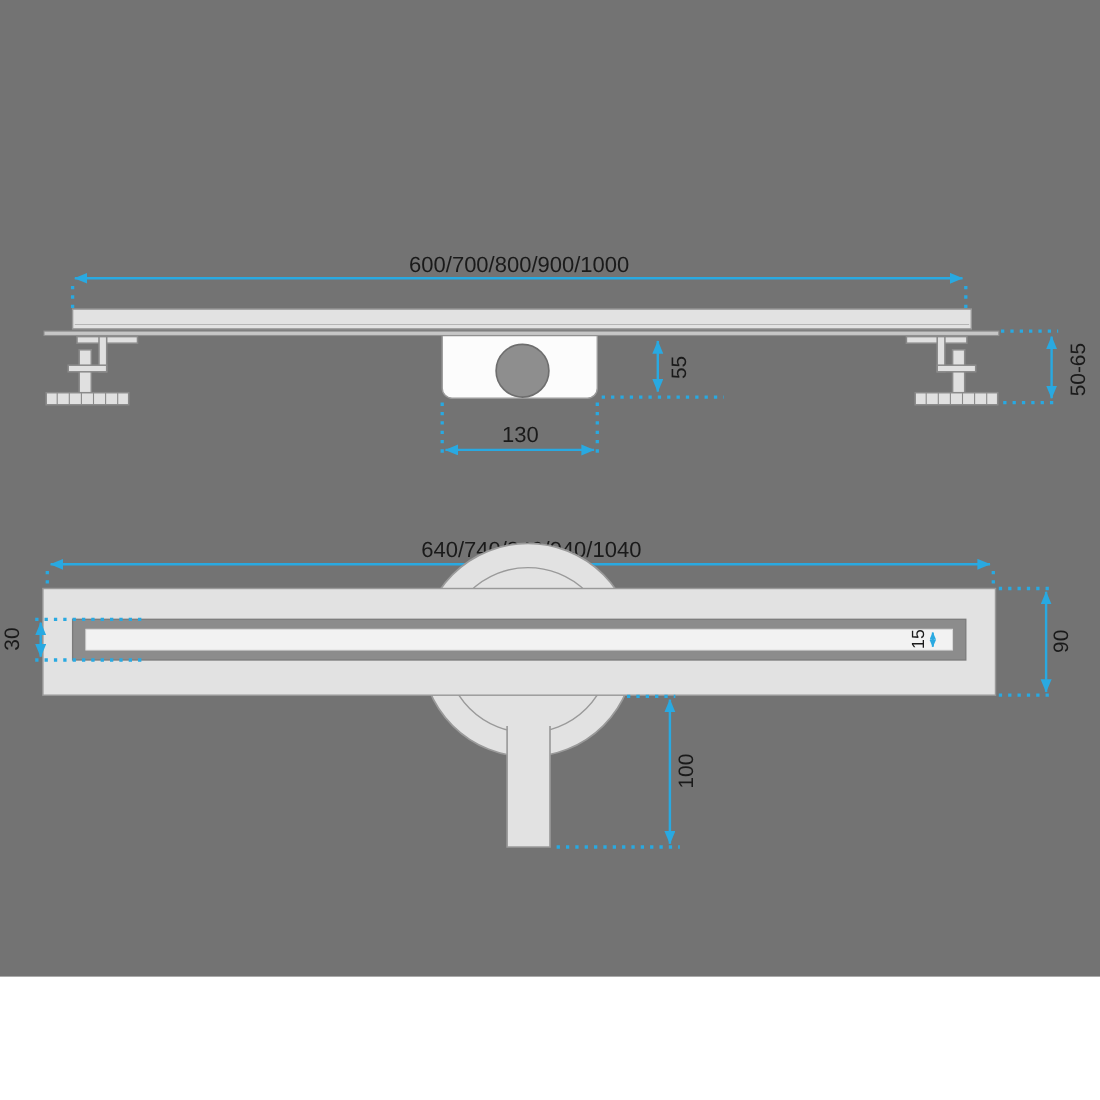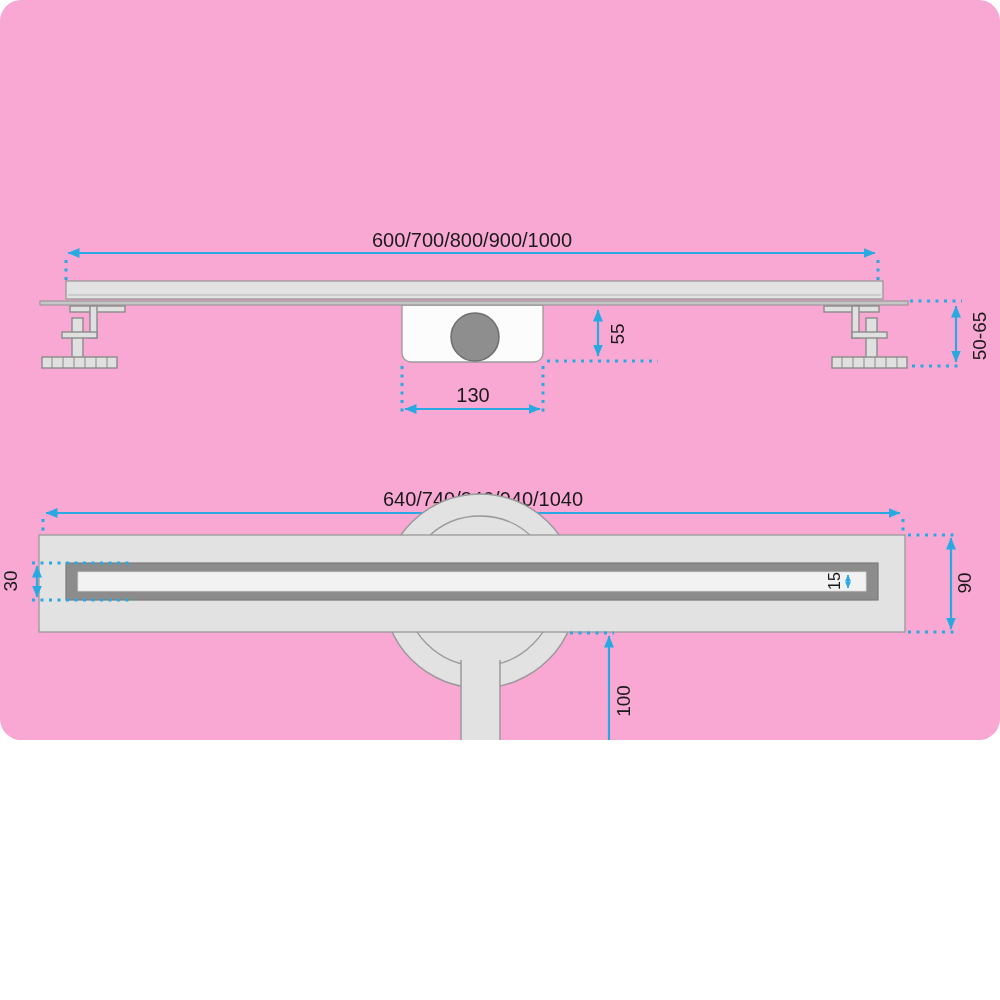--- a/index.html
+++ b/index.html
@@ -1,16 +1,16 @@
 <!DOCTYPE html>
 <html><head>
 <meta charset="utf-8">
 <style>
   html,body{margin:0;padding:0;background:#ffffff;}
-  .canvas{width:1000px;height:740px;position:relative;background:#f9a8d4;overflow:hidden;border-radius:21px;}
+  .canvas{width:1000px;height:888px;position:relative;background:#737373;overflow:hidden;}
   svg{display:block;}
   .dimline{stroke:#29a9e1;stroke-width:2.2;fill:none;}
   .dimline-sm{stroke:#29a9e1;stroke-width:1.8;fill:none;}
   .dots{stroke:#29a9e1;stroke-width:3;fill:none;stroke-dasharray:3 5.5;stroke-linecap:butt;}
   .dimtext{font-family:"Liberation Sans",sans-serif;font-size:20px;fill:#1a1a1a;}
   .dimtext-v{font-family:"Liberation Sans",sans-serif;font-size:19px;fill:#1a1a1a;}
   .dimtext-xs{font-family:"Liberation Sans",sans-serif;font-size:16px;fill:#1a1a1a;}
   .steel{fill:#e2e2e2;stroke:#999999;stroke-width:1.3;}
   .steel-dk{fill:#c6c6c6;stroke:#909090;stroke-width:1;}
   .frame{fill:#8c8c8c;stroke:#7b7b7b;stroke-width:1.2;}

